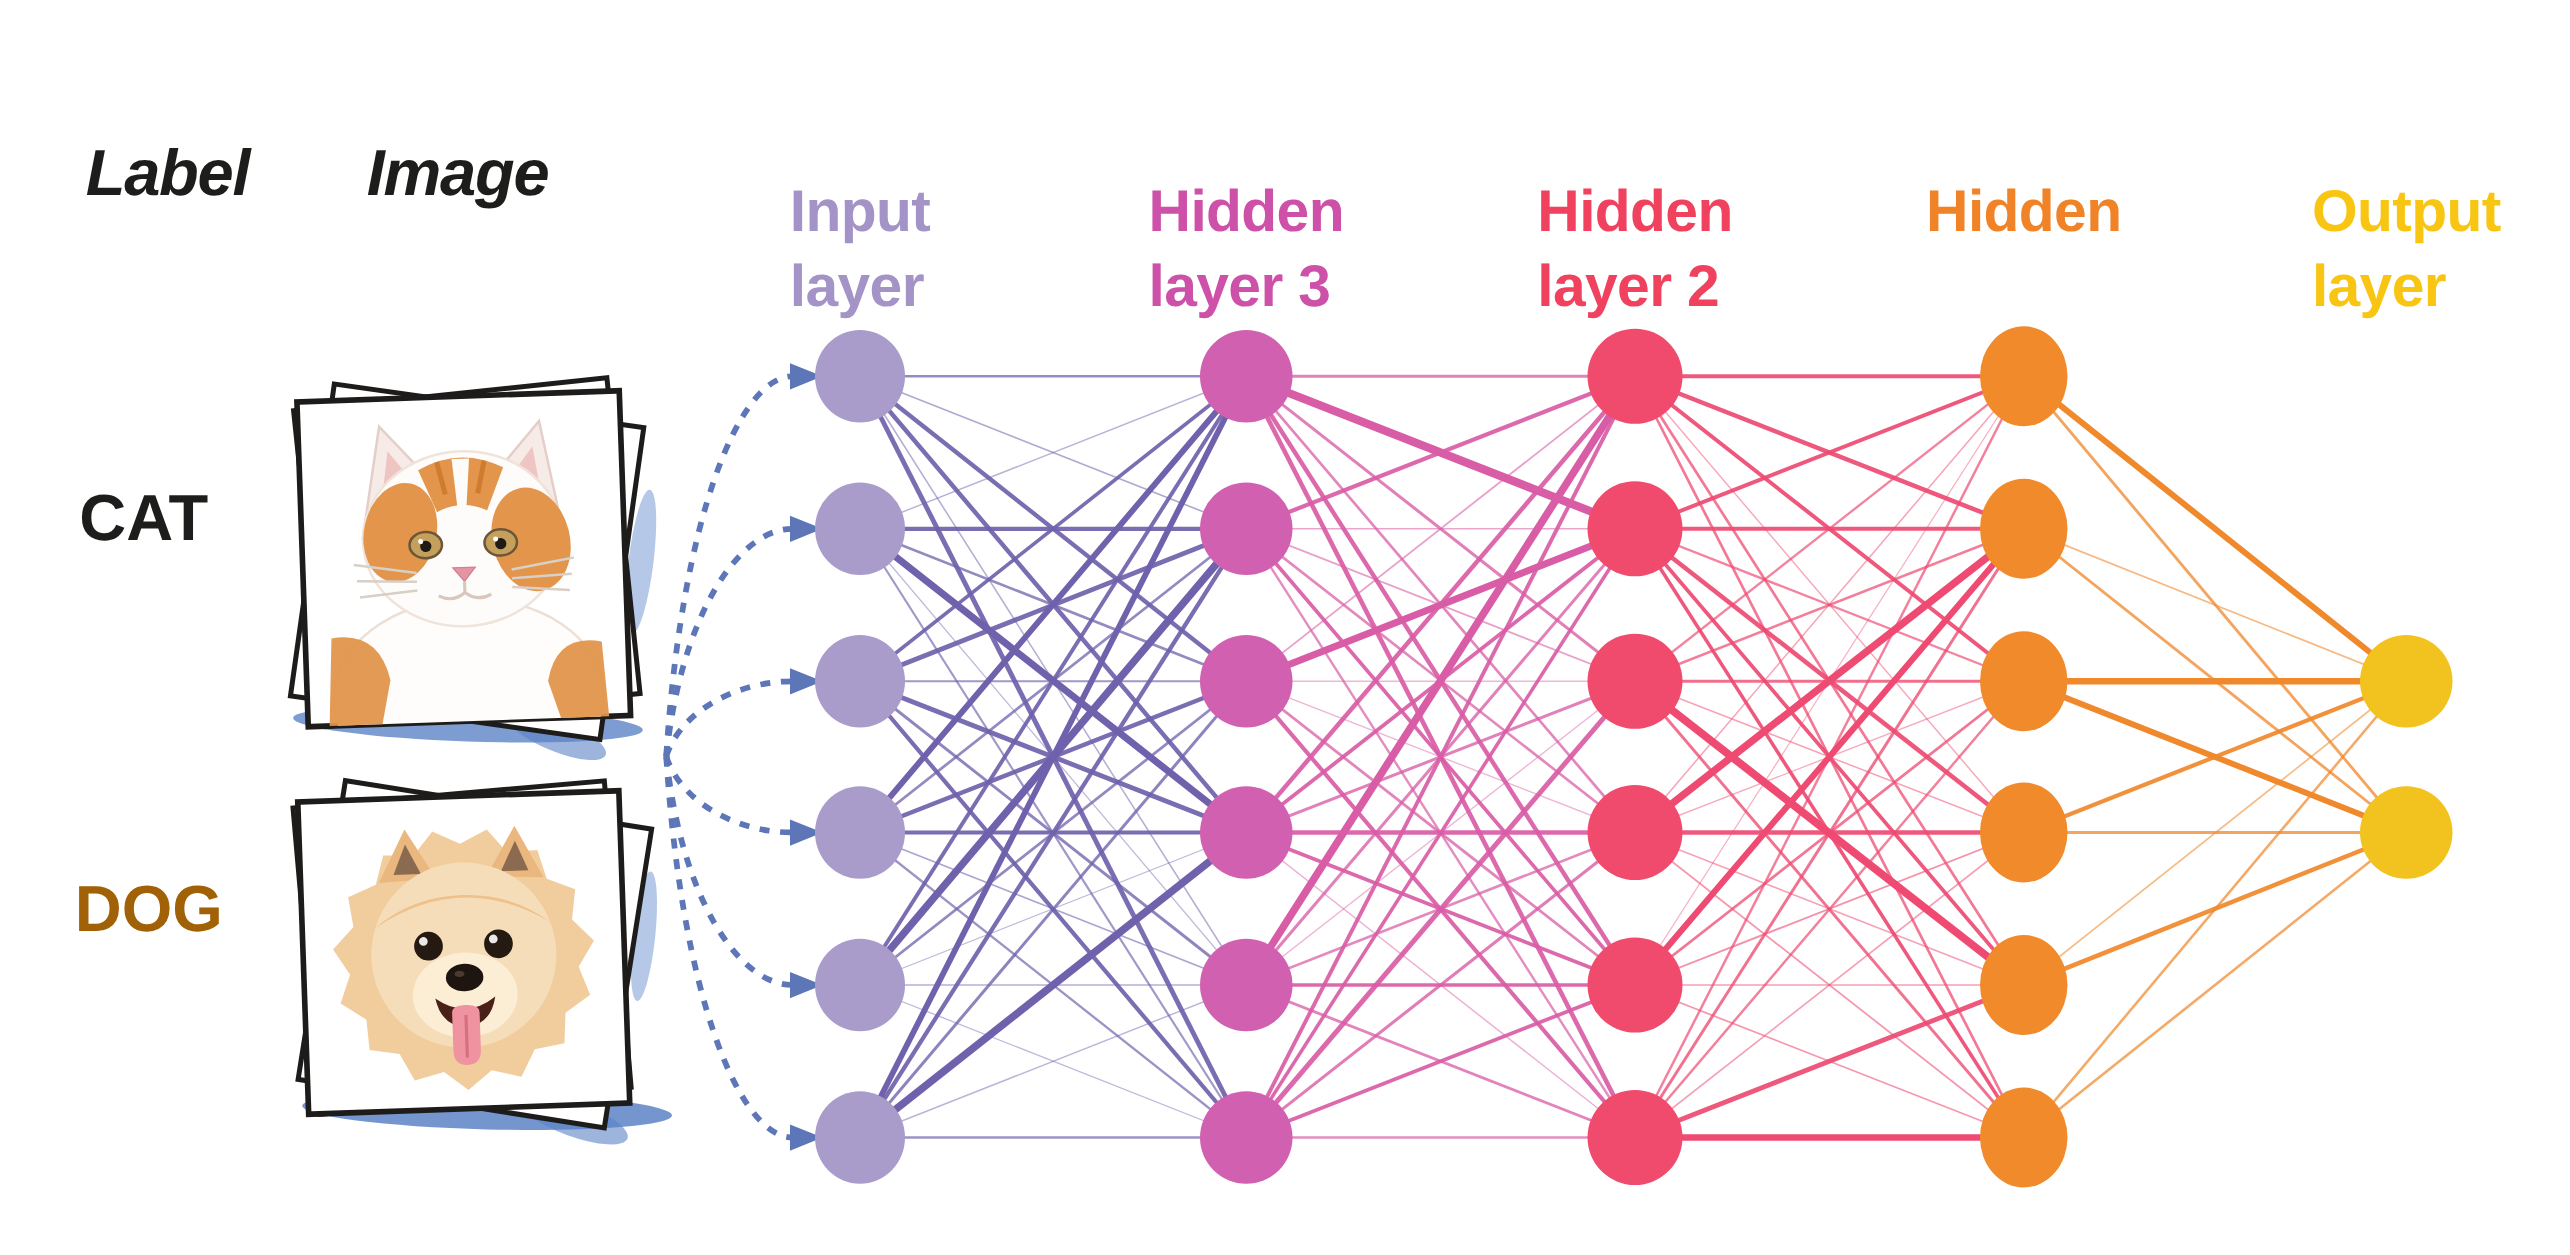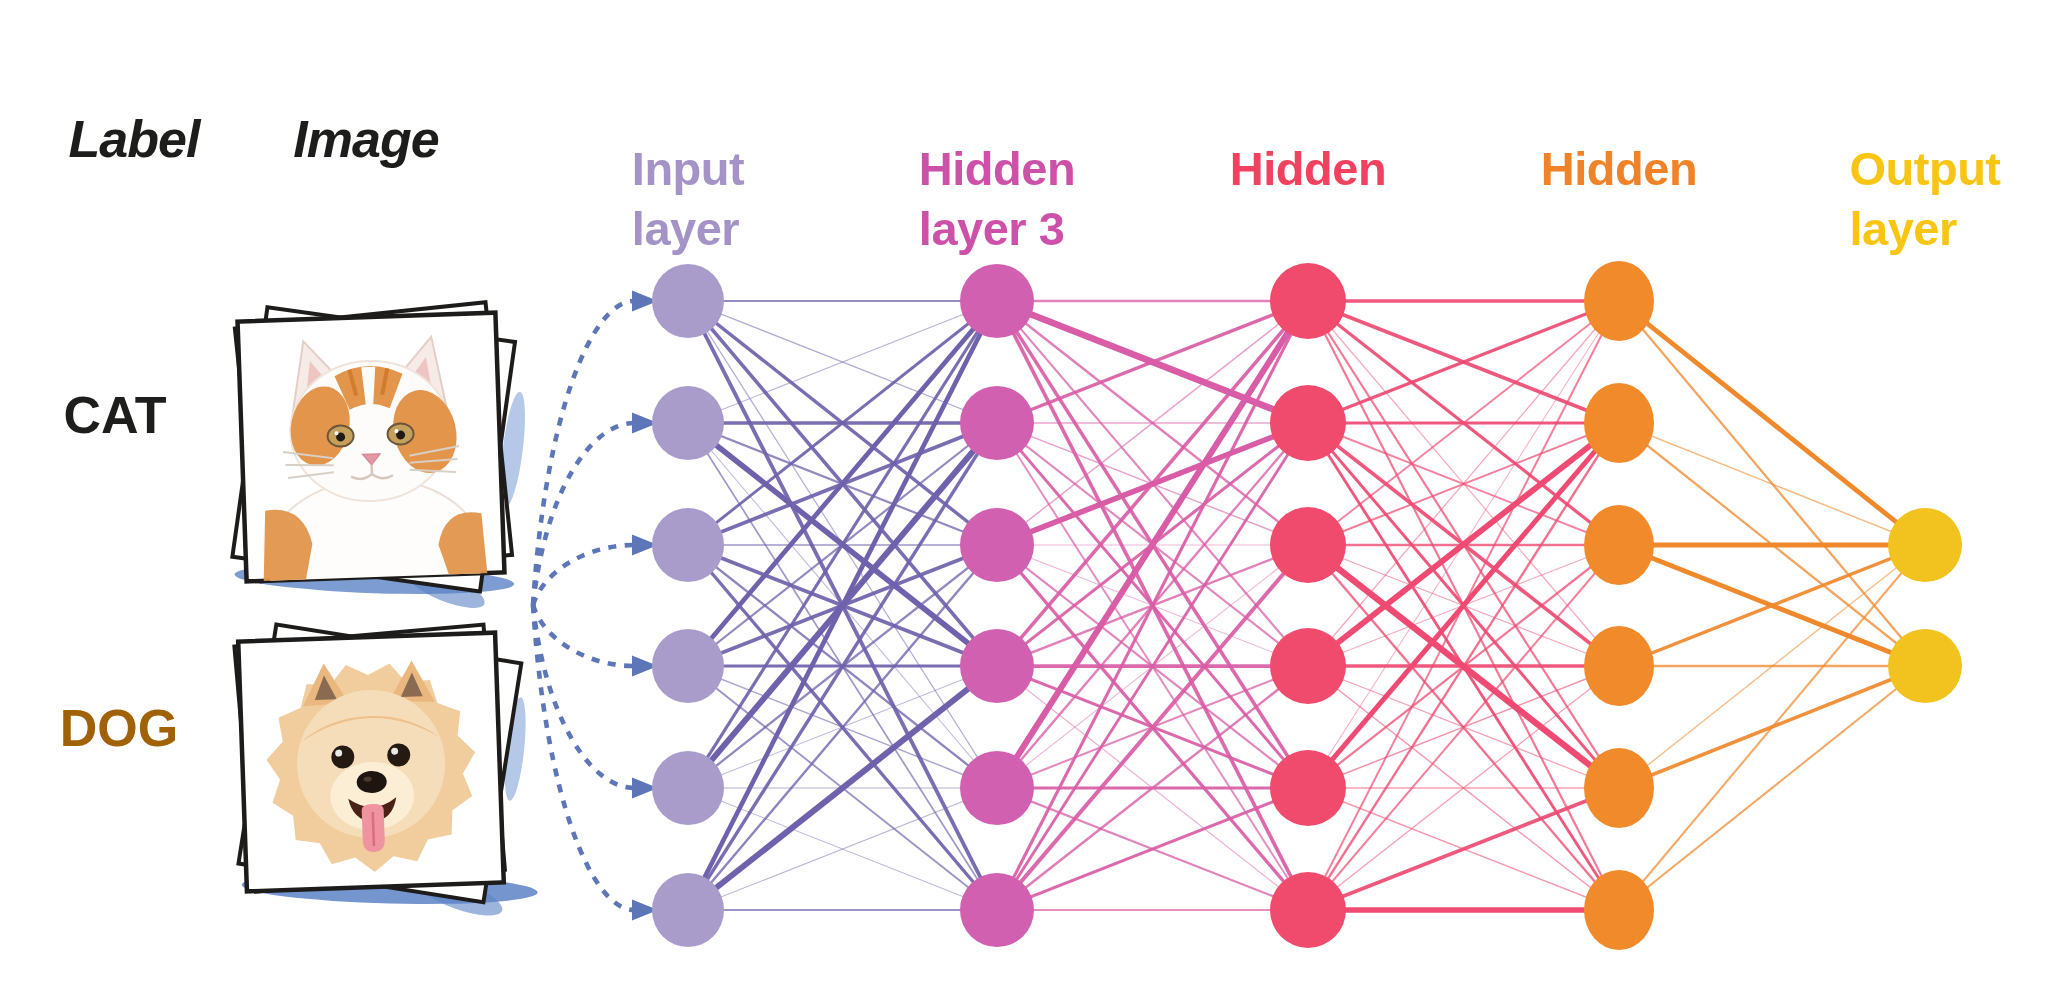--- a/index.html
+++ b/index.html
@@ -330,20 +330,21 @@
   <div class="layer-hdr" style="left: 688px; color: rgb(163, 147, 198);">
     <span>Input</span>
     <span>layer</span>
   </div>
   <div class="layer-hdr" style="left: 997px; color: rgb(206, 81, 169);">
     <span>Hidden</span>
     <span>layer 3</span>
   </div>
   <div class="layer-hdr" style="left: 1308px; color: rgb(240, 66, 95);">
     <span>Hidden</span>
+    <span>layer 2</span>
   </div>
   <div class="layer-hdr" style="left: 1619px; color: rgb(240, 131, 39);">
     <span>Hidden</span>
   </div>
   <div class="layer-hdr" style="left: 1925px; color: rgb(248, 197, 18);">
     <span>Output</span>
     <span>layer</span>
   </div>
 
   <div class="sample-lbl" style="left: 115px; top: 415px; color: rgb(29, 29, 27);">CAT</div>

